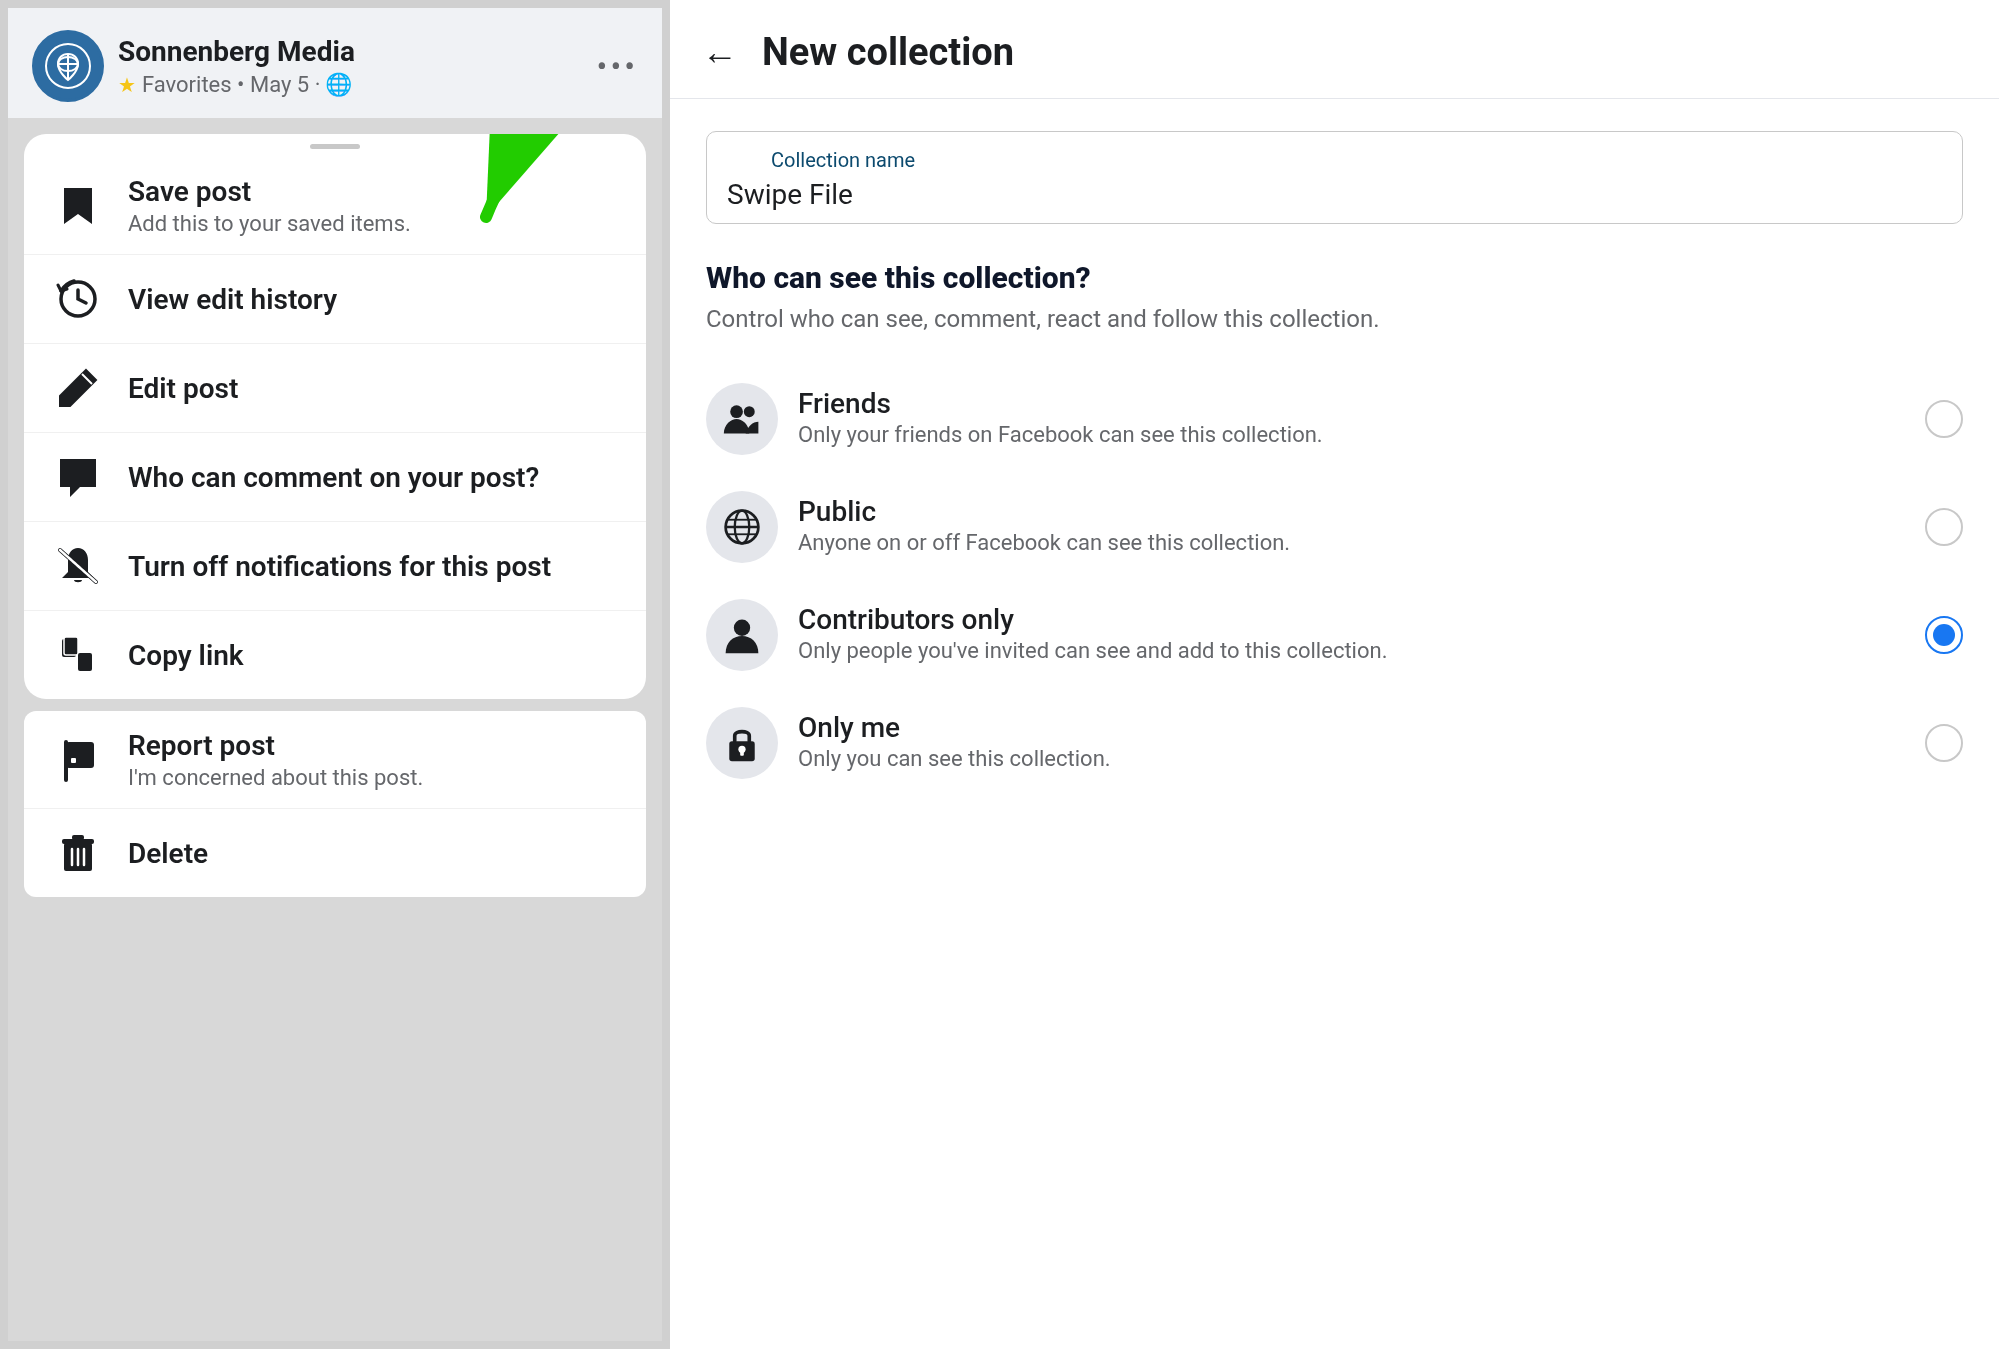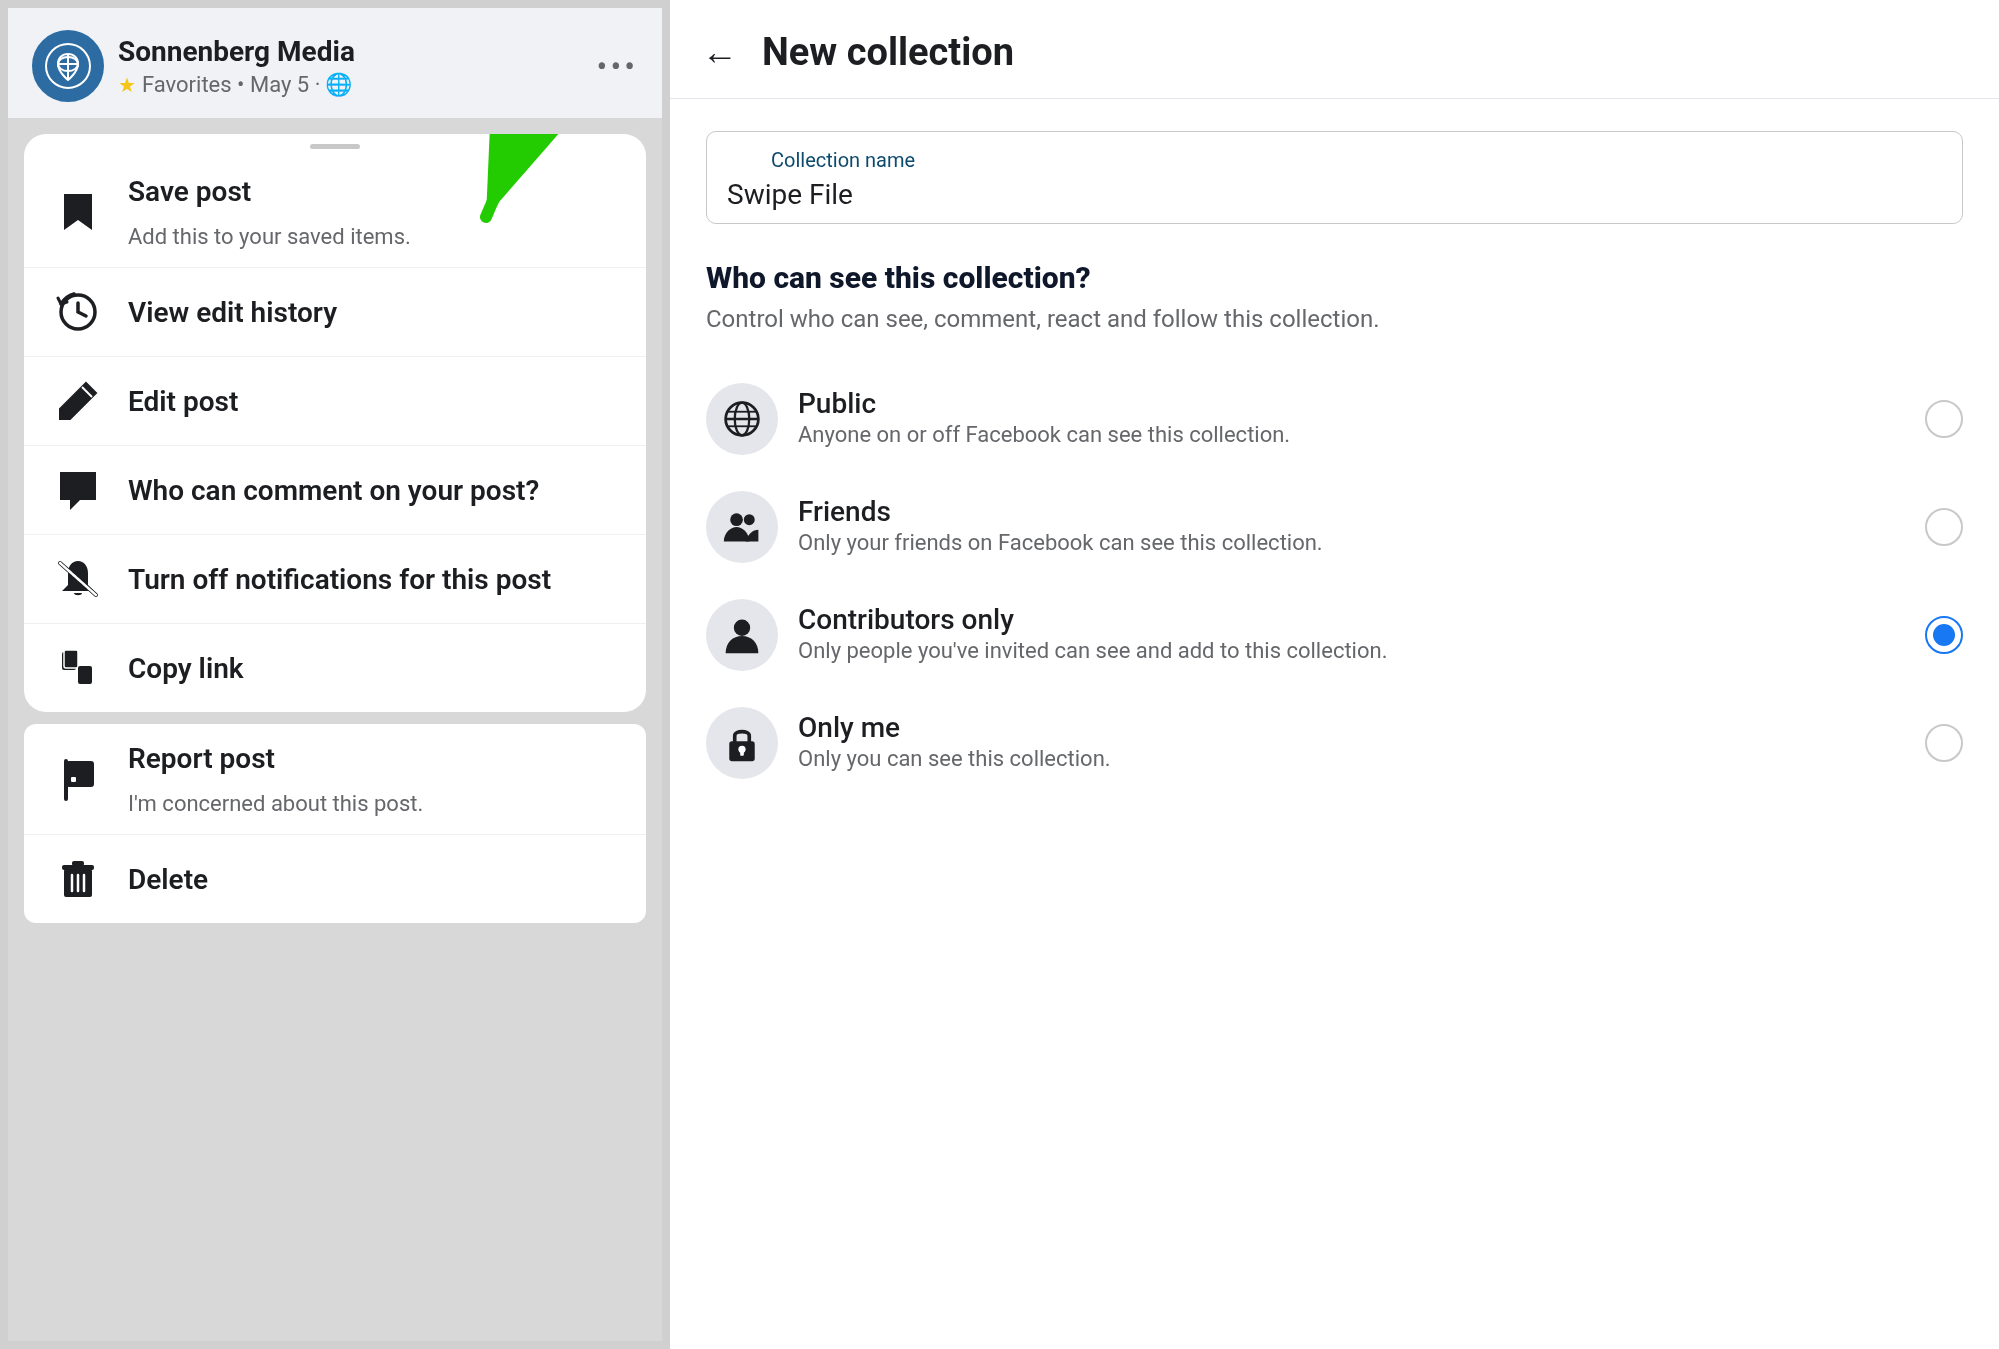--- a/index.html
+++ b/index.html
@@ -126,21 +126,21 @@
     }
     .menu-icon svg {
       width: 44px;
       height: 44px;
       fill: #1c1e21;
     }
 
     .menu-text {
       display: flex;
       flex-direction: column;
-      gap: 16px;
+      gap: 3px;
     }
     .menu-title {
       font-size: 28px;
       font-weight: 600;
       color: #1c1e21;
     }
     .menu-subtitle {
       font-size: 22px;
       color: #65676b;
     }
@@ -453,46 +453,46 @@
       <div class="field-label">Collection name</div>
       <div class="field-value">Swipe File</div>
     </div>
 
     <div class="section-title">Who can see this collection?</div>
     <div class="section-desc">Control who can see, comment, react and follow this collection.</div>
 
     <div class="privacy-option">
       <div class="privacy-icon-bg">
         <svg viewBox="0 0 44 44">
+          <circle cx="16" cy="14" r="7" fill="#1c1e21"></circle>
+          <path d="M2 38 C2 28 10 22 16 22 C22 22 30 28 30 38" fill="#1c1e21"></path>
+          <circle cx="30" cy="14" r="6" fill="#1c1e21"></circle>
+          <path d="M26 38 C28 30 34 25 40 25 L40 38" fill="#1c1e21"></path>
+        </svg>
+      </div>
+      <div class="privacy-text">
+        <div class="privacy-name">Friends</div>
+        <div class="privacy-desc">Only your friends on Facebook can see this collection.</div>
+      </div>
+      <div class="radio-btn"></div>
+    </div>
+
+    <div class="privacy-option">
+      <div class="privacy-icon-bg">
+        <svg viewBox="0 0 44 44">
           <circle cx="22" cy="22" r="18" fill="none" stroke="#1c1e21" stroke-width="3"></circle>
           <ellipse cx="22" cy="22" rx="8" ry="18" fill="none" stroke="#1c1e21" stroke-width="2.5"></ellipse>
           <line x1="4" y1="22" x2="40" y2="22" stroke="#1c1e21" stroke-width="2.5"></line>
           <line x1="6" y1="14" x2="38" y2="14" stroke="#1c1e21" stroke-width="2"></line>
           <line x1="6" y1="30" x2="38" y2="30" stroke="#1c1e21" stroke-width="2"></line>
         </svg>
       </div>
       <div class="privacy-text">
         <div class="privacy-name">Public</div>
         <div class="privacy-desc">Anyone on or off Facebook can see this collection.</div>
-      </div>
-      <div class="radio-btn"></div>
-    </div>
-
-    <div class="privacy-option">
-      <div class="privacy-icon-bg">
-        <svg viewBox="0 0 44 44">
-          <circle cx="16" cy="14" r="7" fill="#1c1e21"></circle>
-          <path d="M2 38 C2 28 10 22 16 22 C22 22 30 28 30 38" fill="#1c1e21"></path>
-          <circle cx="30" cy="14" r="6" fill="#1c1e21"></circle>
-          <path d="M26 38 C28 30 34 25 40 25 L40 38" fill="#1c1e21"></path>
-        </svg>
-      </div>
-      <div class="privacy-text">
-        <div class="privacy-name">Friends</div>
-        <div class="privacy-desc">Only your friends on Facebook can see this collection.</div>
       </div>
       <div class="radio-btn"></div>
     </div>
 
     <div class="privacy-option">
       <div class="privacy-icon-bg">
         <svg viewBox="0 0 44 44">
           <circle cx="22" cy="14" r="9" fill="#1c1e21"></circle>
           <path d="M4 42 C4 30 12 23 22 23 C32 23 40 30 40 42 Z" fill="#1c1e21"></path>
         </svg>

